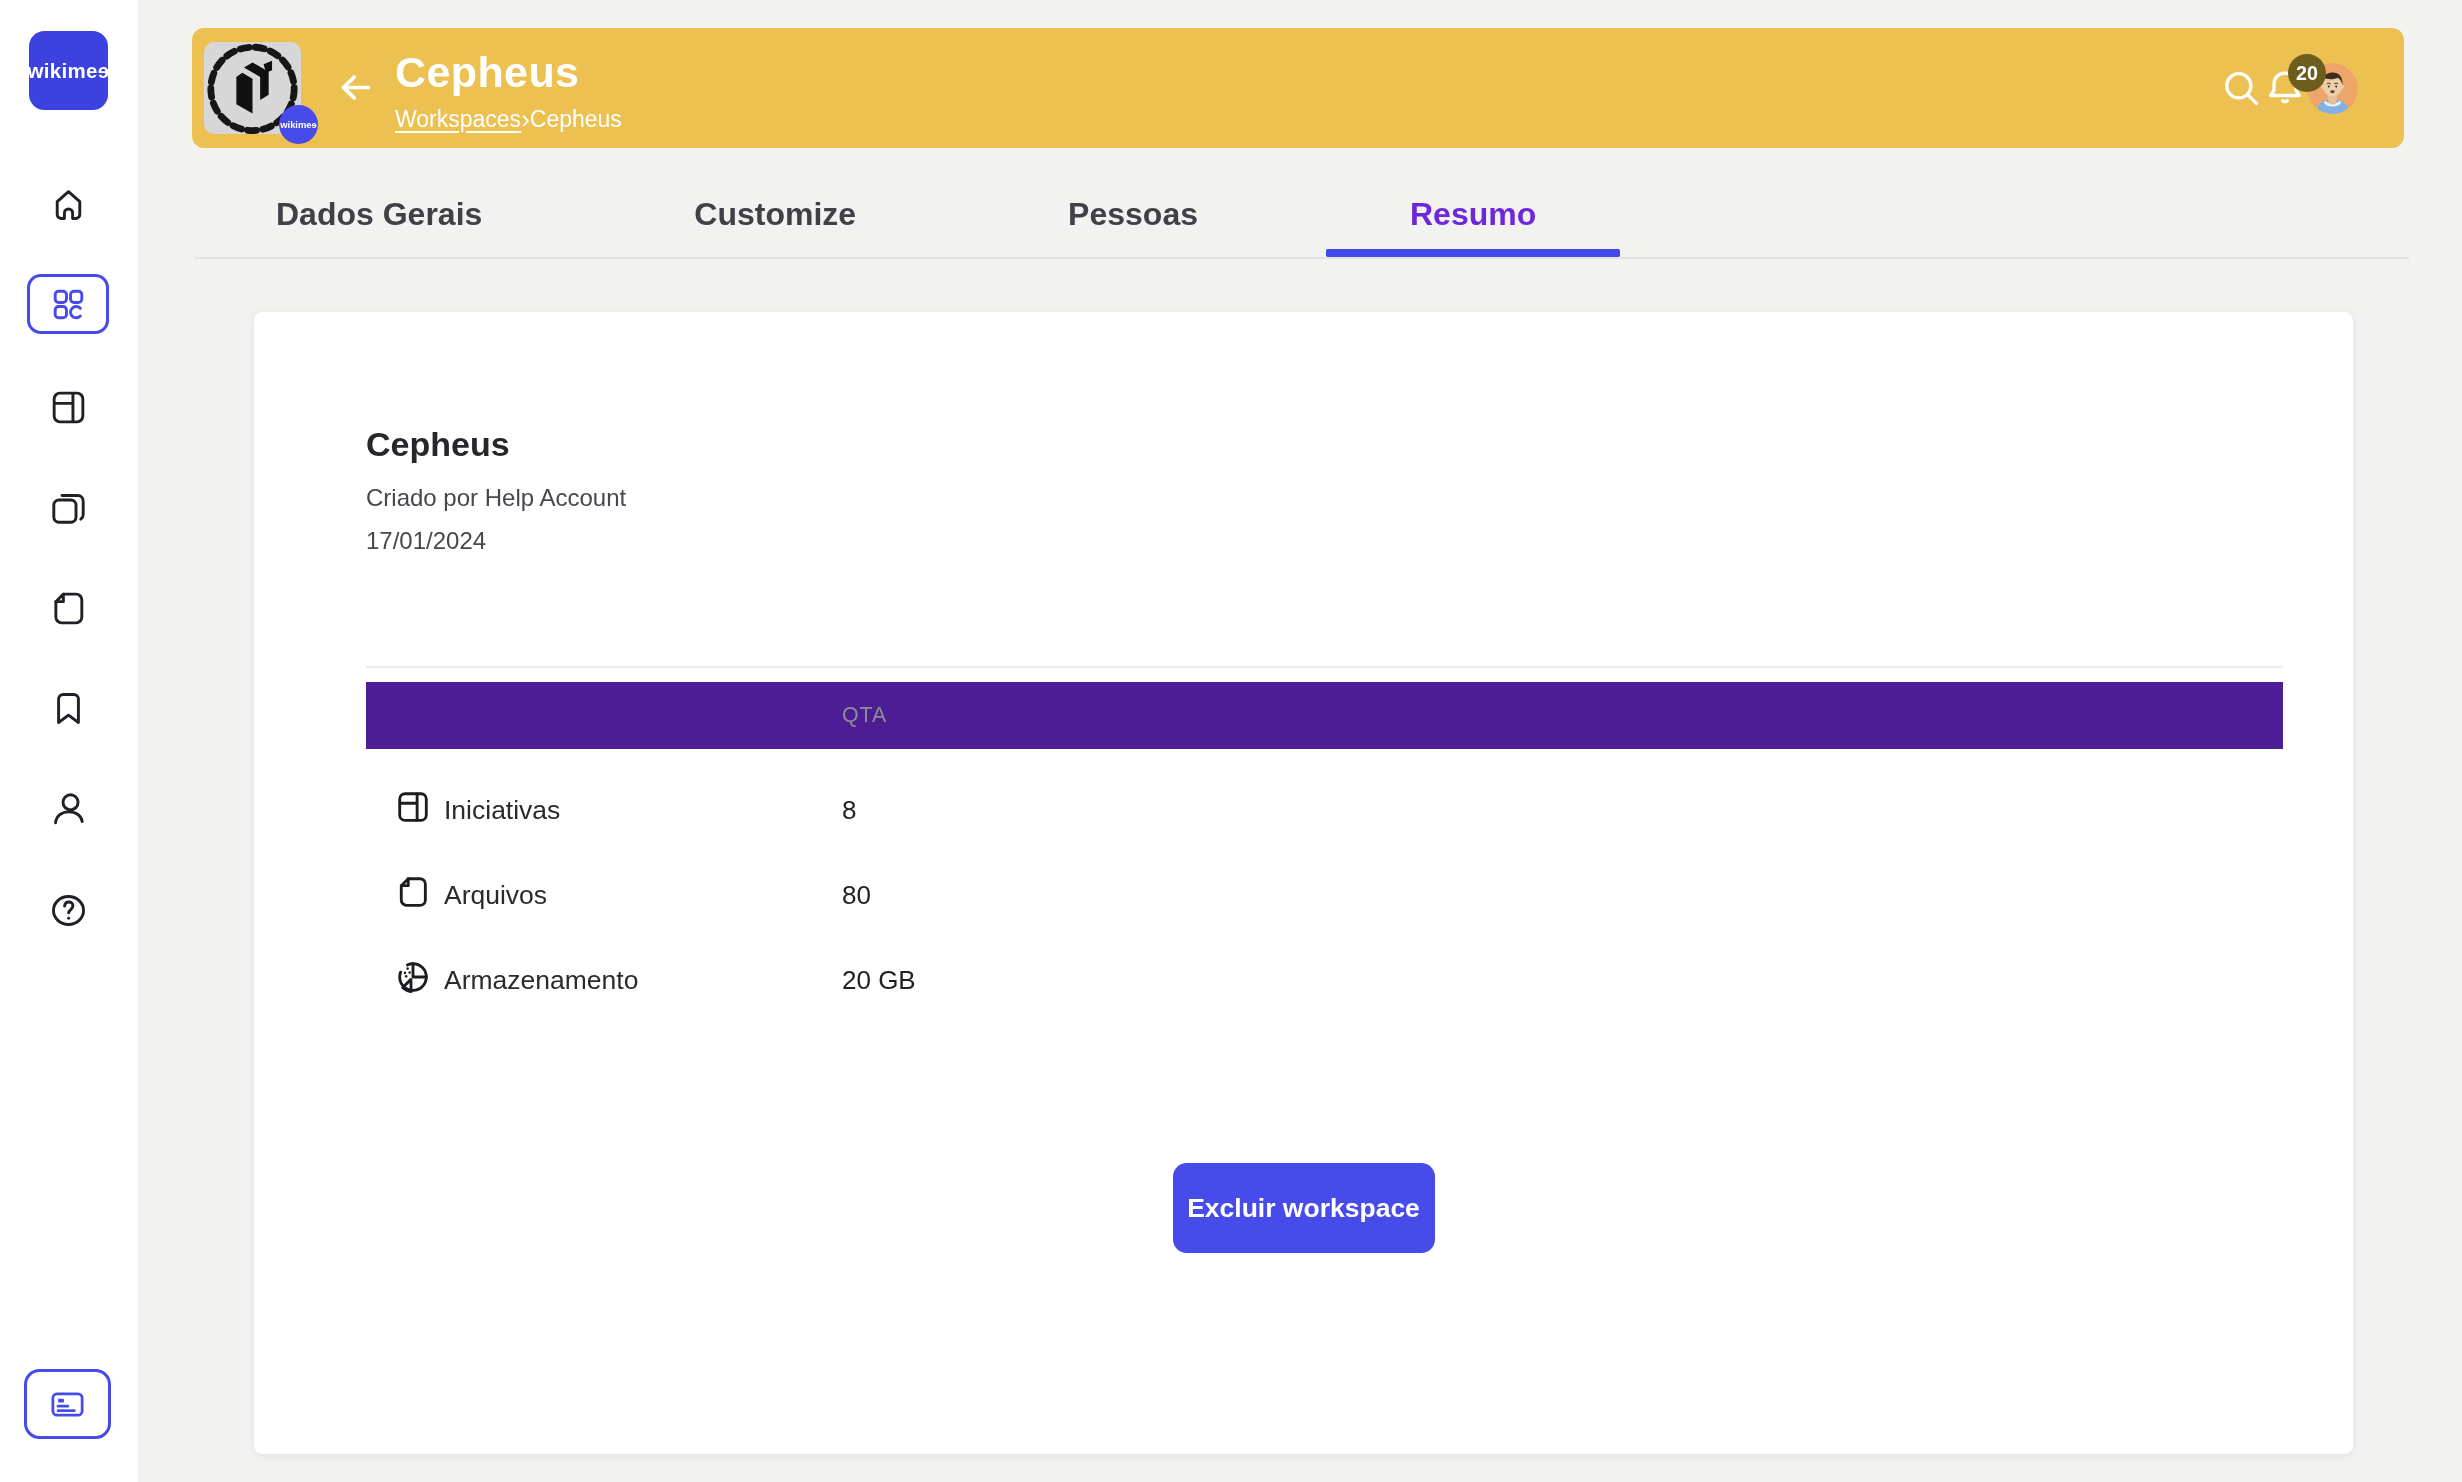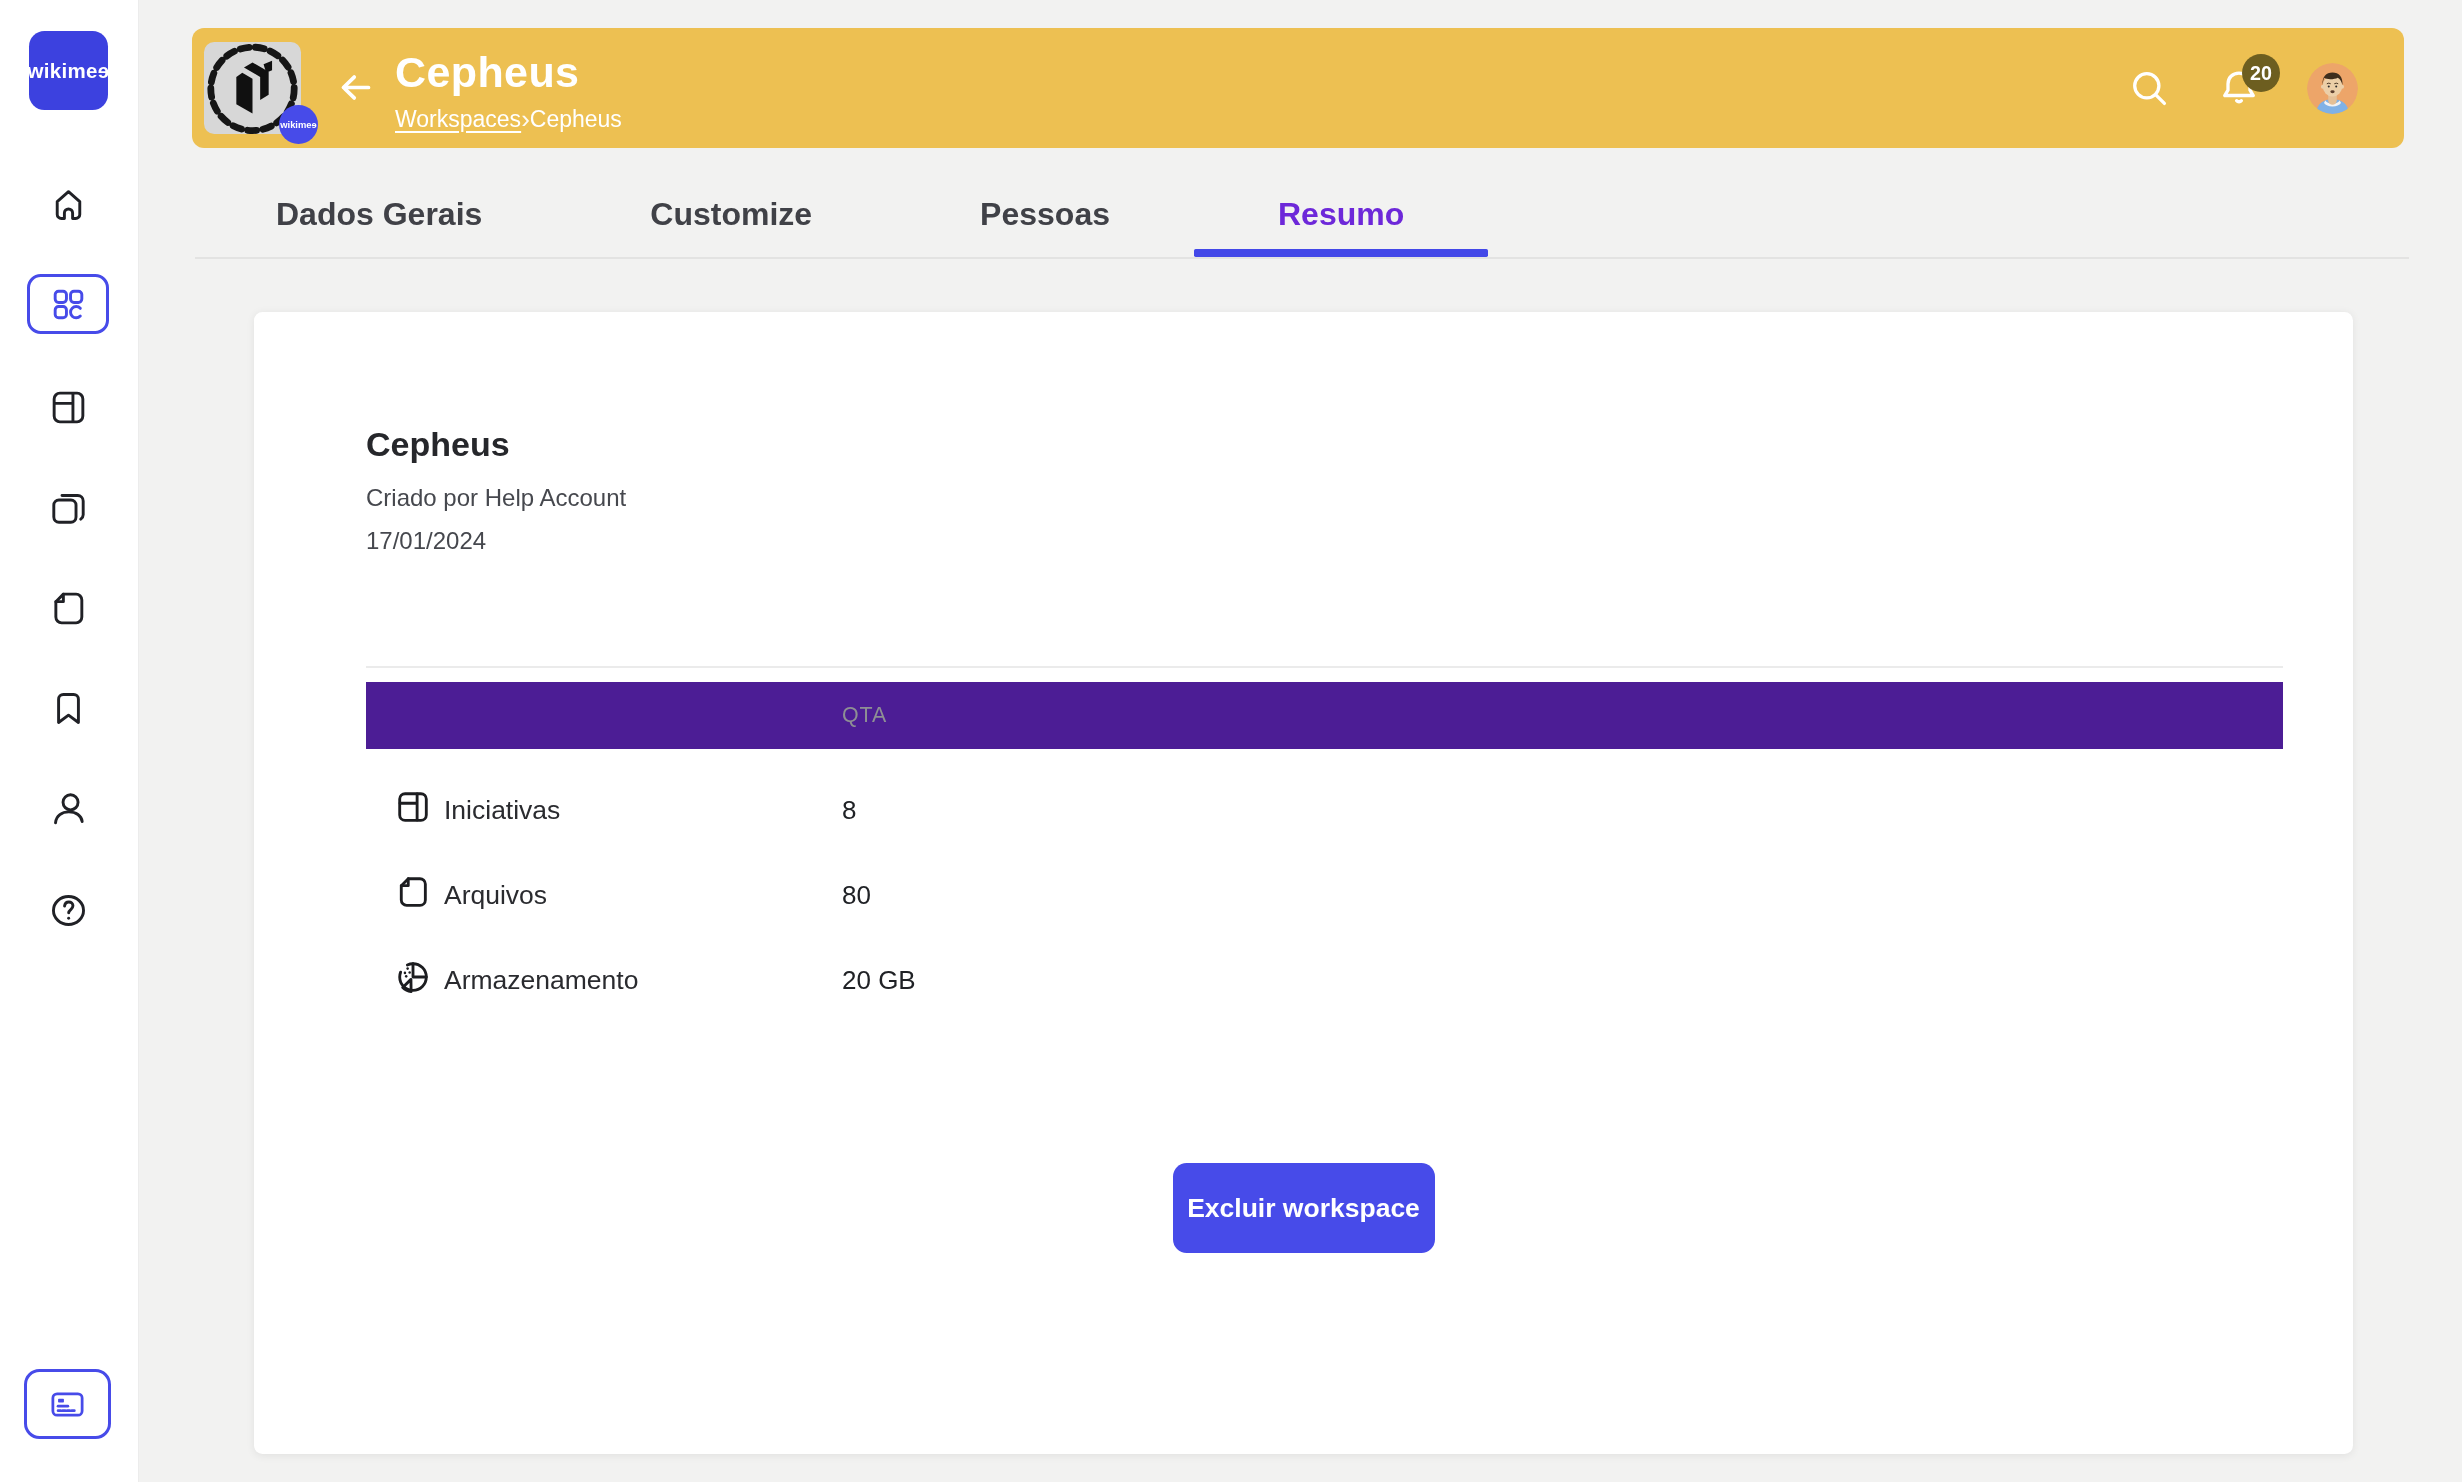--- a/index.html
+++ b/index.html
@@ -56,34 +56,34 @@
     display:flex; align-items:center; justify-content:center; cursor:pointer;
   }
   .back-btn svg { width:39px; height:39px; stroke-width:2.3; }
   .tb-titles { position:absolute; left:203px; top:19px; }
   .tb-title { font-size:43px; font-weight:600; line-height:50px; letter-spacing:0.4px; }
   .breadcrumb { margin-top:6.8px; font-size:23px; font-weight:500; display:flex; align-items:center; }
   .breadcrumb .root { text-decoration:underline; text-underline-offset:4.3px; cursor:pointer; }
   .breadcrumb .sep { font-size:26px; opacity:.95; }
   .tb-right {
     position:absolute; right:46px; top:0; height:120px;
-    display:flex; align-items:center; gap:46px;justify-content:flex-end;
+    display:flex; align-items:center; justify-content:flex-end;
   }
   .tb-icon-btn { position:relative; width:44px; height:44px; color:#fff; cursor:pointer; }
   .tb-icon-btn svg { width:44px; height:44px; stroke-width:1.8; }
   .notif-badge {
     position:absolute; top:-12px; right:-19px; width:38px; height:38px;
     border-radius:50%; background:#6d5e20; color:#fff;
     display:flex; align-items:center; justify-content:center;
     font-size:19.7px; font-weight:bold;
   }
   .user-avatar { width:51px; height:51px; border-radius:50%; overflow:hidden; cursor:pointer; }
 
   
-  .tabs { position:absolute; left:192px; top:185px; display:flex; }
+  .tabs { position:absolute; left:192px; top:185px; display:flex;gap:44px; }
   .tab {
     padding:0 84px; line-height:58px; font-size:32px; font-weight:600;
     color:#404147; position:relative; cursor:pointer; white-space:nowrap;
   }
   .tab.active { color:#6d28d9; }
   .tab.active::after {
     content:""; position:absolute; left:0; right:0; bottom:-13.7px; height:7.7px;
     background:#4348e8; border-radius:1.7px;
   }
   .tabbar-divider {

